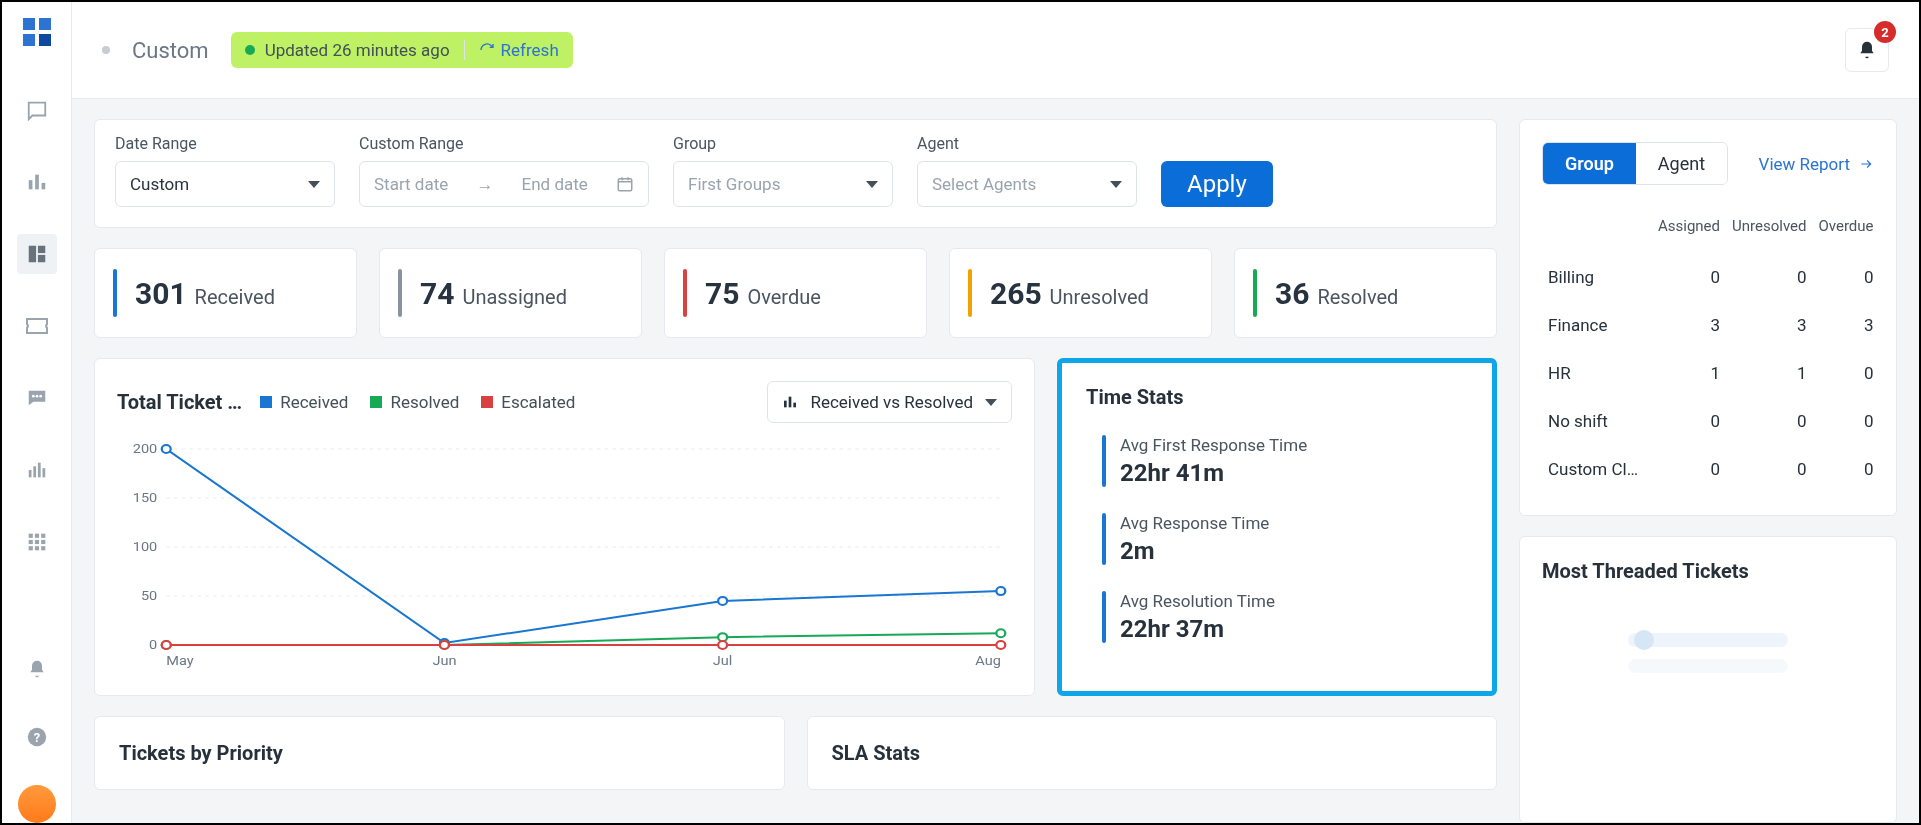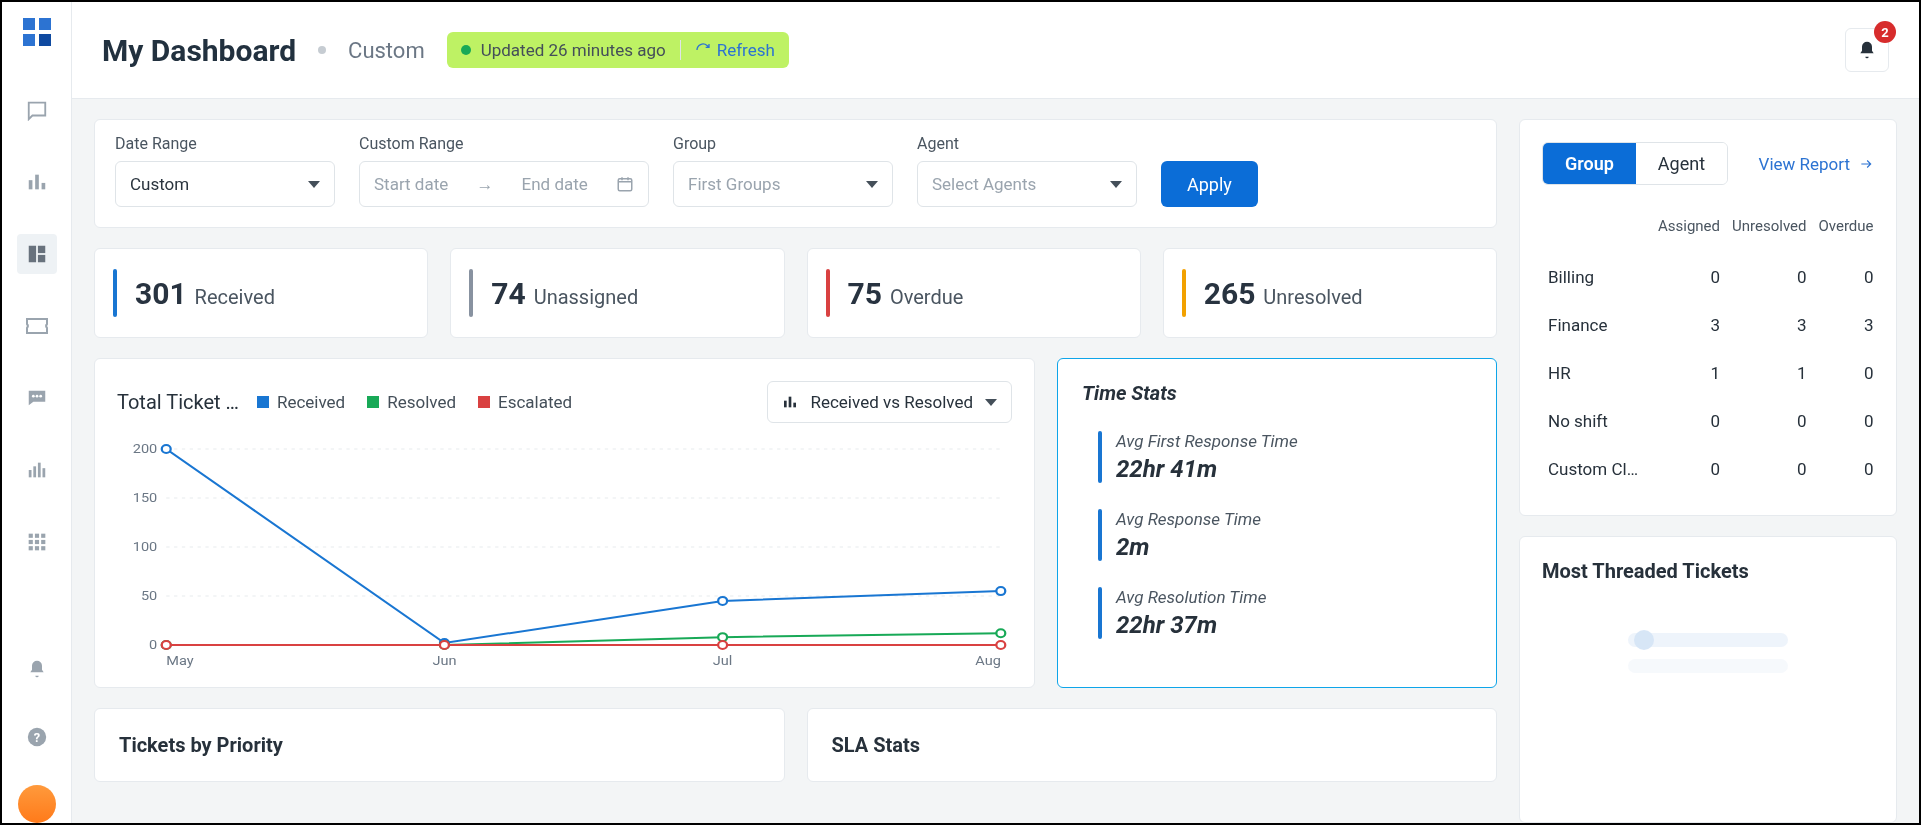--- a/index.html
+++ b/index.html
@@ -37,43 +37,43 @@
 .right-col { width: 400px; padding: 20px 22px 0 0; display:flex; flex-direction:column; gap: 20px; }
 
 
 .filters { background:#fff; border:1px solid #e6eaee; border-radius:6px; padding: 14px 20px 20px 20px; display:flex; gap: 24px; align-items: flex-end; }
 .filter { display:flex; flex-direction:column; gap:8px; }
 .filter label { font-size:16px; color:#4a5560; }
 .filter .select, .filter .daterange { height:46px; border:1px solid #dfe4e8; border-radius:6px; display:flex; align-items:center; padding: 0 14px; color:#2a343e; font-size:17px; gap:10px; cursor:pointer; background:#fff; }
 .filter .select { min-width: 220px; justify-content:space-between; }
 .filter .select.placeholder { color:#9aa4ae; }
 .filter .daterange { min-width: 290px; color:#9aa4ae; justify-content:space-between; }
-.apply-btn { height:46px; padding: 0 26px; background:#0b6dd7; color:#fff; border:none; border-radius:6px; font-size:18px; cursor:pointer; }
+.apply-btn { height:46px; padding: 0 26px; background:#0b6dd7; color:#fff; border:none; border-radius:6px; font-size:24px; cursor:pointer; }
 
 
 .stat-row { display:flex; gap: 22px; }
 .stat-card { flex:1; background:#fff; border:1px solid #e6eaee; border-radius:6px; padding: 20px 18px; display:flex; align-items:center; gap: 18px; }
 .stat-card .bar { width:4px; height:48px; border-radius:2px; }
 .stat-card .num { font-size:30px; font-weight:700; color:#283340; }
 .stat-card .lbl { font-size:20px; color:#4a5560; margin-left: 4px; }
 
 
 .mid-row { display:flex; gap: 22px; }
 .card { background:#fff; border:1px solid #e6eaee; border-radius:6px; }
 .chart-card { flex:1; padding: 22px 22px 18px 22px; }
 .chart-header { display:flex; align-items:center; gap: 18px; margin-bottom: 16px; }
-.chart-title { font-size:20px; font-weight:400; color:#27313b; max-width: 150px; white-space:nowrap; overflow:hidden; text-overflow:ellipsis; }
+.chart-title { font-size:20px; font-weight:700; color:#27313b; max-width: 150px; white-space:nowrap; overflow:hidden; text-overflow:ellipsis; }
 .legend { display:flex; gap: 22px; align-items:center; font-size:17px; color:#444f59; }
 .legend .item { display:flex; align-items:center; gap:8px; }
 .legend .sw { width:12px; height:12px; }
 .chart-select { margin-left:auto; height:42px; border:1px solid #dfe4e8; border-radius:6px; display:flex; align-items:center; padding: 0 14px; gap:12px; font-size:17px; color:#27313b; cursor:pointer; }
 .chart-area { height: 230px; position:relative; }
 
 .time-card { width: 440px; padding: 22px 24px; }
-.time-card.highlight { border: 1px solid #0ea5e9; font-style: italic; }
+.time-card.highlight { border: 5px solid #0ea5e9; }
 .time-title { font-size:20px; font-weight:700; margin-bottom: 26px; }
 .time-item { display:flex; gap:14px; margin-bottom: 26px; margin-left: 16px; }
 .time-item .vbar { width:4px; background:#1976d2; border-radius:2px; }
 .time-item .t-label { font-size:17px; color:#4a5560; margin-bottom:4px; }
 .time-item .t-value { font-size:24px; font-weight:700; color:#27313b; }
 
 
 .bottom-row { display:flex; gap:22px; }
 .bottom-row .card { flex:1; padding: 24px; }
 .section-title { font-size:20px; font-weight:700; }
@@ -175,21 +175,20 @@
             <circle cx="12" cy="12" r="10"></circle>
             <text x="12" y="17" font-size="14" text-anchor="middle" fill="#fff" font-weight="700">?</text>
           </svg>
       </div>
       <div class="avatar"></div>
     </div>
   </div>
 
   <div class="main">
     <div class="header">
-      <h1>My Dashboard</h1>
       <span class="dot"></span>
       <span class="subtitle">Custom</span>
       <div class="status-pill">
         <span class="green"></span>
         <span>Updated 26 minutes ago</span>
         <span class="divider"></span>
         <span class="refresh">
           <svg width="16" height="16" viewBox="0 0 24 24" fill="none" stroke="#2c73d2" stroke-width="2">
               <path d="M3 12a9 9 0 0115-6.7L21 8M21 3v5h-5"></path>
             </svg>
@@ -258,20 +257,25 @@
             </div>
             <div class="stat-card">
               <div class="bar" style="background:#d94141"></div>
     <div><span class="num">75</span>
     <span class="lbl">Overdue</span></div>
             </div>
             <div class="stat-card">
               <div class="bar" style="background:#f2a100"></div>
     <div><span class="num">265</span>
     <span class="lbl">Unresolved</span></div>
+            </div>
+            <div class="stat-card">
+              <div class="bar" style="background:#18a957"></div>
+    <div><span class="num">36</span>
+    <span class="lbl">Resolved</span></div>
             </div>
           </div>
 
         <div class="mid-row">
           <div class="card chart-card">
             <div class="chart-header">
               <span class="chart-title">Total Ticket …</span>
               <div class="legend">
                 <div class="item">
                     <span class="sw" style="background:#1976d2"></span>

